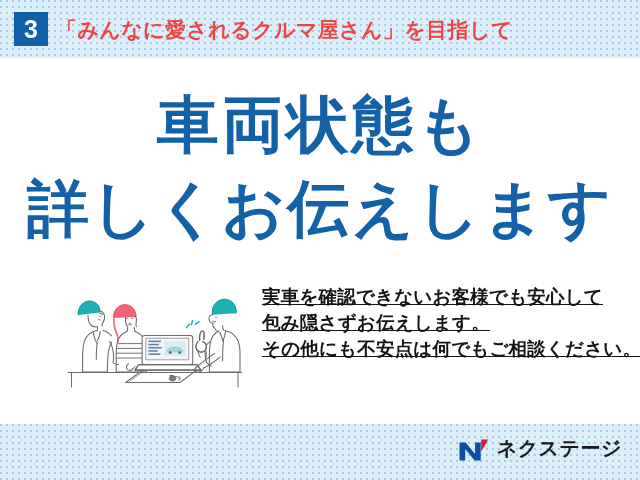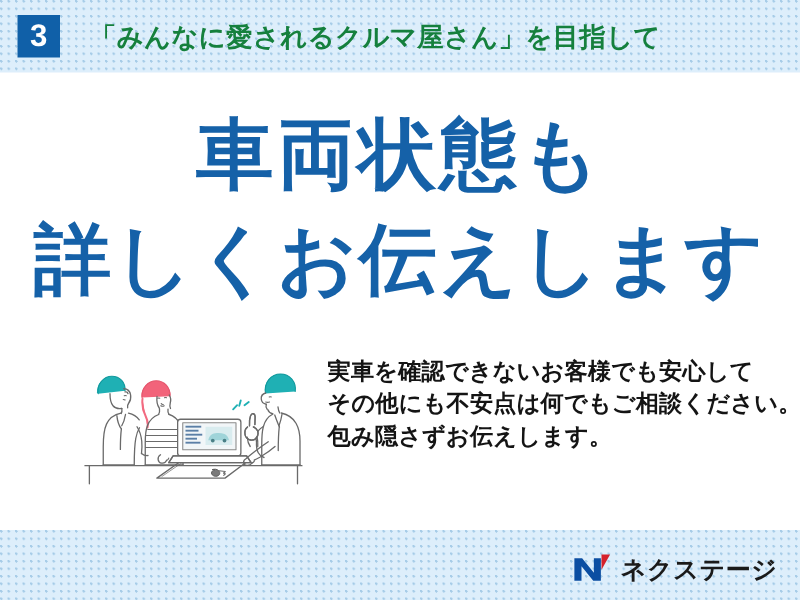--- a/index.html
+++ b/index.html
@@ -28,54 +28,55 @@
 
   
   #step-badge{
     position:absolute;left:14px;top:12px;width:34px;height:34px;
     background:#1060a8;color:#ffffff;
     display:flex;align-items:center;justify-content:center;
     font-size:25px;font-weight:bold;line-height:1;
     letter-spacing:0;
   }
   #header-title{
-    position:absolute;left:72px;top:13px;height:34px;
+    position:absolute;left:56px;top:13px;height:34px;
     display:flex;align-items:center;
-    color:#15803d;font-size:21px;font-weight:bold;
+    color:#ef4444;font-size:21px;font-weight:bold;
     letter-spacing:.4px;white-space:nowrap;
   }
 
   
   #headline{
     position:absolute;left:0;top:94px;width:640px;
     text-align:center;color:#1561a8;
     font-weight:bold;line-height:1;
   }
   .headline-line{display:block;white-space:nowrap;}
   #headline-line-1{font-size:62px;letter-spacing:3px;}
   #headline-line-2{font-size:62px;letter-spacing:2px;margin-top:22px;text-align:center;}
 
   
   #body-copy{
     position:absolute;left:262px;top:284px;width:350px;
     color:#141414;font-size:18.5px;font-weight:bold;line-height:26px;
     letter-spacing:.2px;
+    text-decoration:underline;
   }
   .copy-line{display:block;white-space:nowrap;}
 
   
   #illustration{
     position:absolute;left:62px;top:277px;width:185px;height:118px;
   }
   #illustration svg{display:block;width:185px;height:118px;}
 
   
   #brand-logo{
     position:absolute;right:18px;top:438px;height:28px;
-    display:flex;align-items:flex-end;gap:7px;
+    display:flex;align-items:flex-start;gap:7px;
   }
   #logo-mark{width:32px;height:24px;display:block;}
   #logo-wordmark{
     color:#1a1a1a;font-size:20px;font-weight:bold;
     letter-spacing:.5px;line-height:1;white-space:nowrap;
   }
 </style>
 </head>
 <body>
 
@@ -209,22 +210,22 @@
         <path d="M135.1 89.8c-1.6.8-2.4 2-2.2 3.4.2 1.2 1.2 2 2.6 2.1 1.6.1 3.3-.7 4.4-2"></path>
         <path d="M139.9 93.3c.8-.3 1.4-.9 1.7-1.7" stroke-width=".9"></path>
 
         <path d="M124.5 50.5l3.2-3.4M129.4 47.6l1.2-4.2M133.6 47.2l3.4-2.6" stroke="#1fb0b4" stroke-width="1.5"></path>
       </g>
     </svg>
   </div>
 
   <div id="body-copy">
     <span class="copy-line">実車を確認できないお客様でも安心して</span>
+    <span class="copy-line">包み隠さずお伝えします。</span>
     <span class="copy-line">その他にも不安点は何でもご相談ください。</span>
-    <span class="copy-line">包み隠さずお伝えします。</span>
   </div>
 
   <div id="footer-band" class="dot-band"></div>
 
   <div id="brand-logo">
     <svg id="logo-mark" viewBox="0 0 32 24" xmlns="http://www.w3.org/2000/svg">
       <path d="M1.5 22.5V4.5h6.2l9.4 11.6V4.5h5.6v18h-6.1L7.2 10.9v11.6z" fill="#0b4ea2"></path>
       <path d="M23.2 1.5h6.9l-6.9 12.2z" fill="#d5212b"></path>
       <path d="M23.2 13.7l6.9-12.2v9.1l-3.4 6z" fill="#0b4ea2" opacity=".0"></path>
     </svg>

